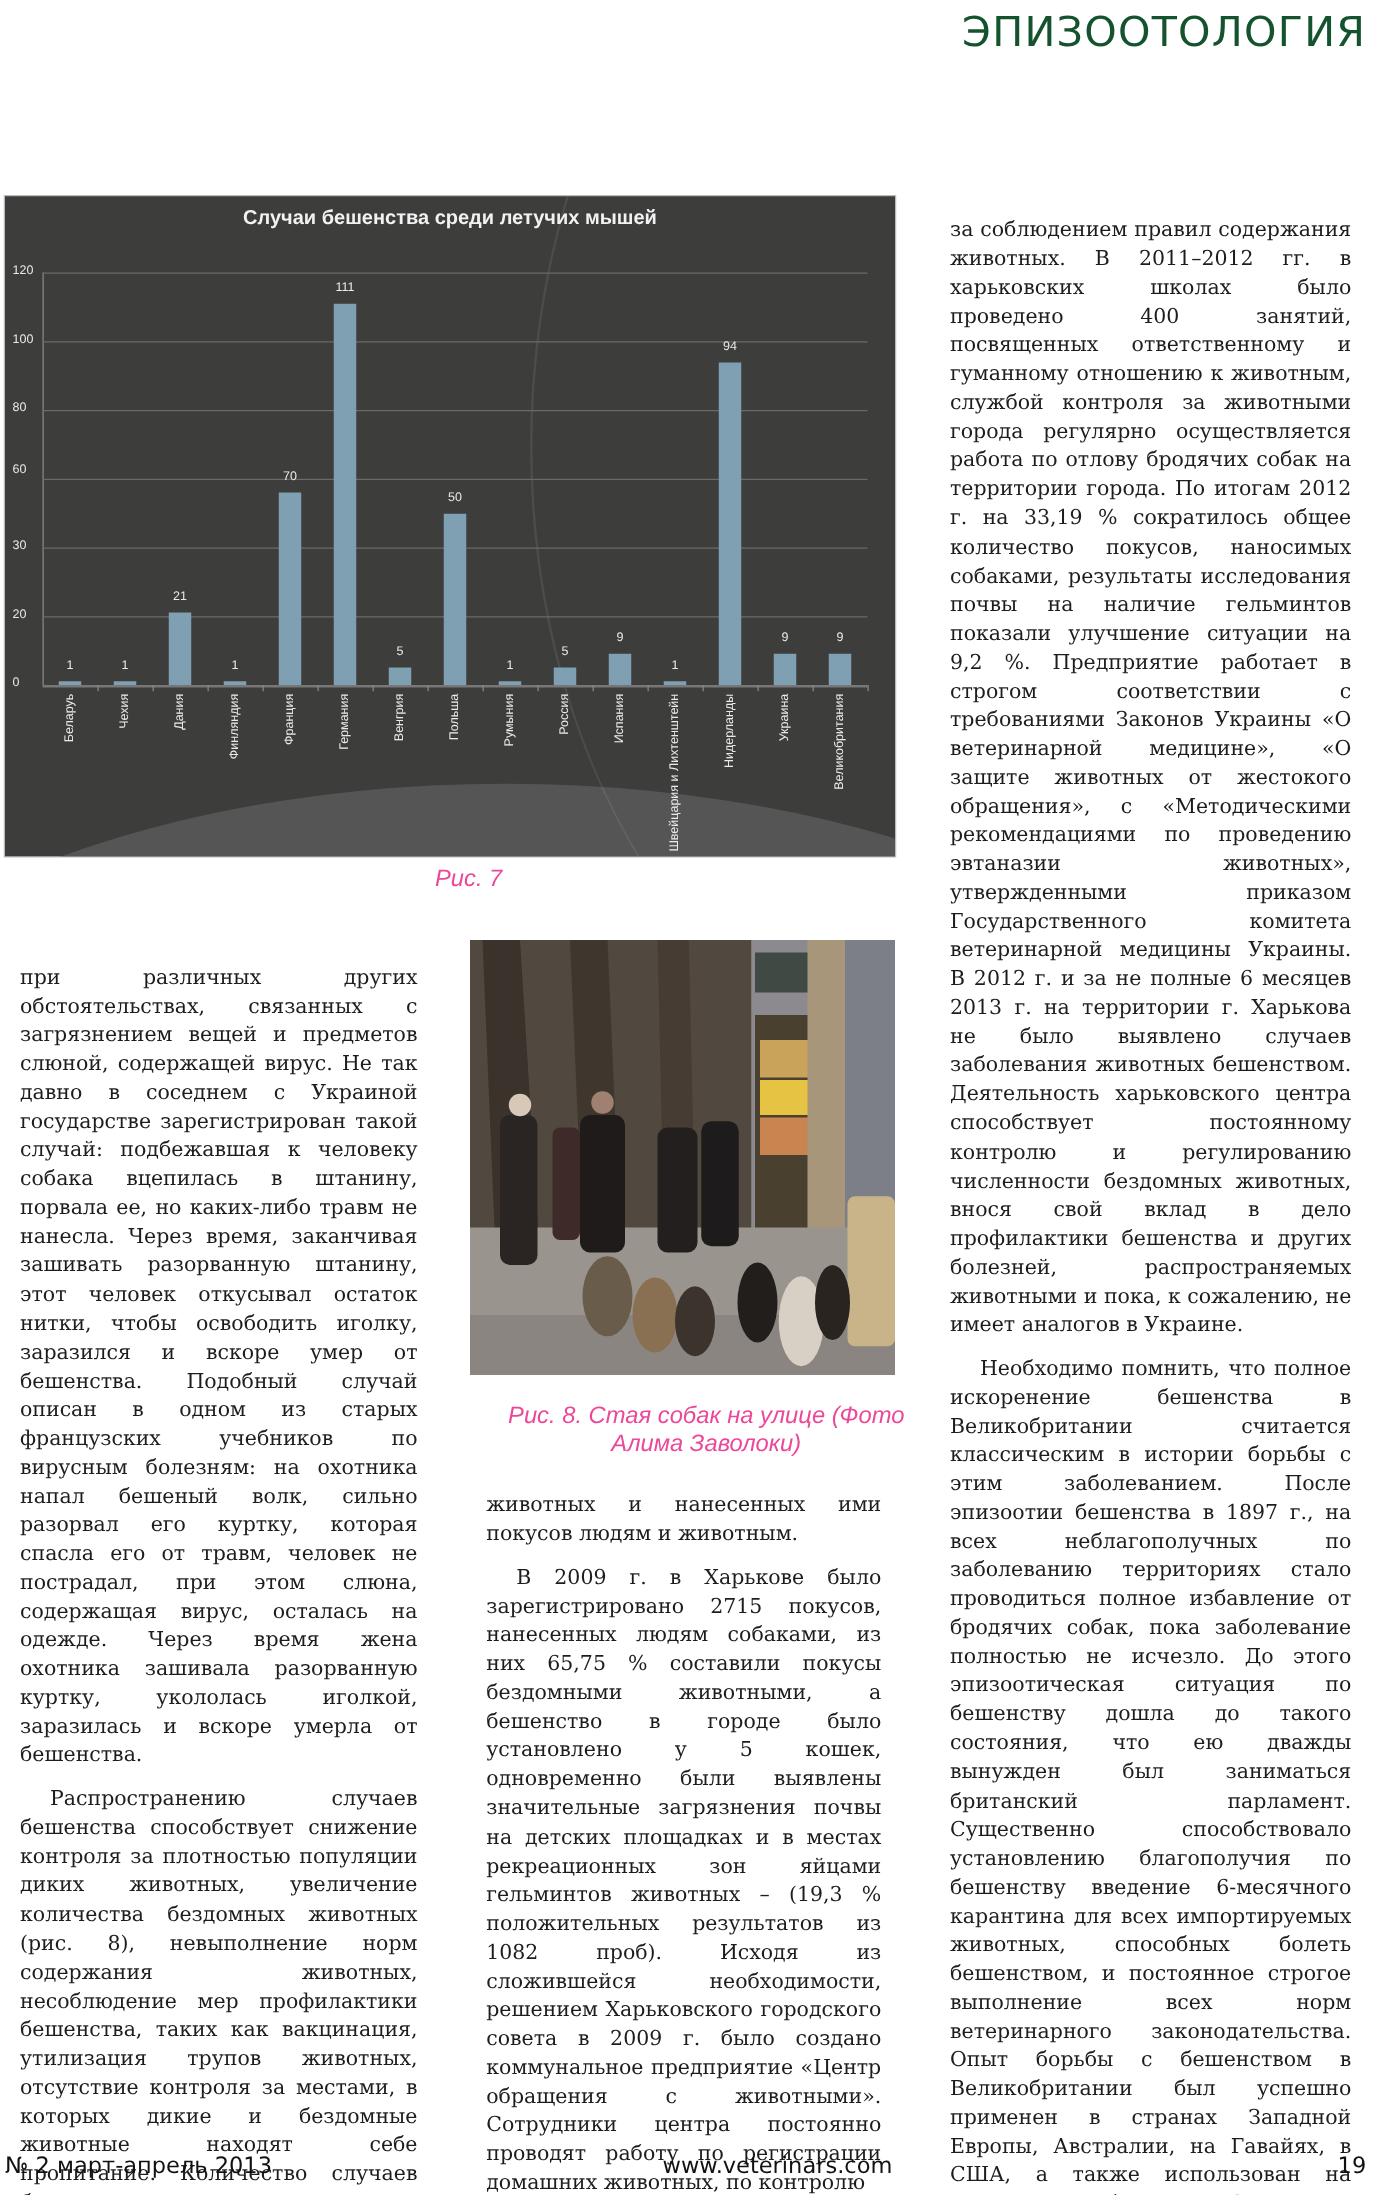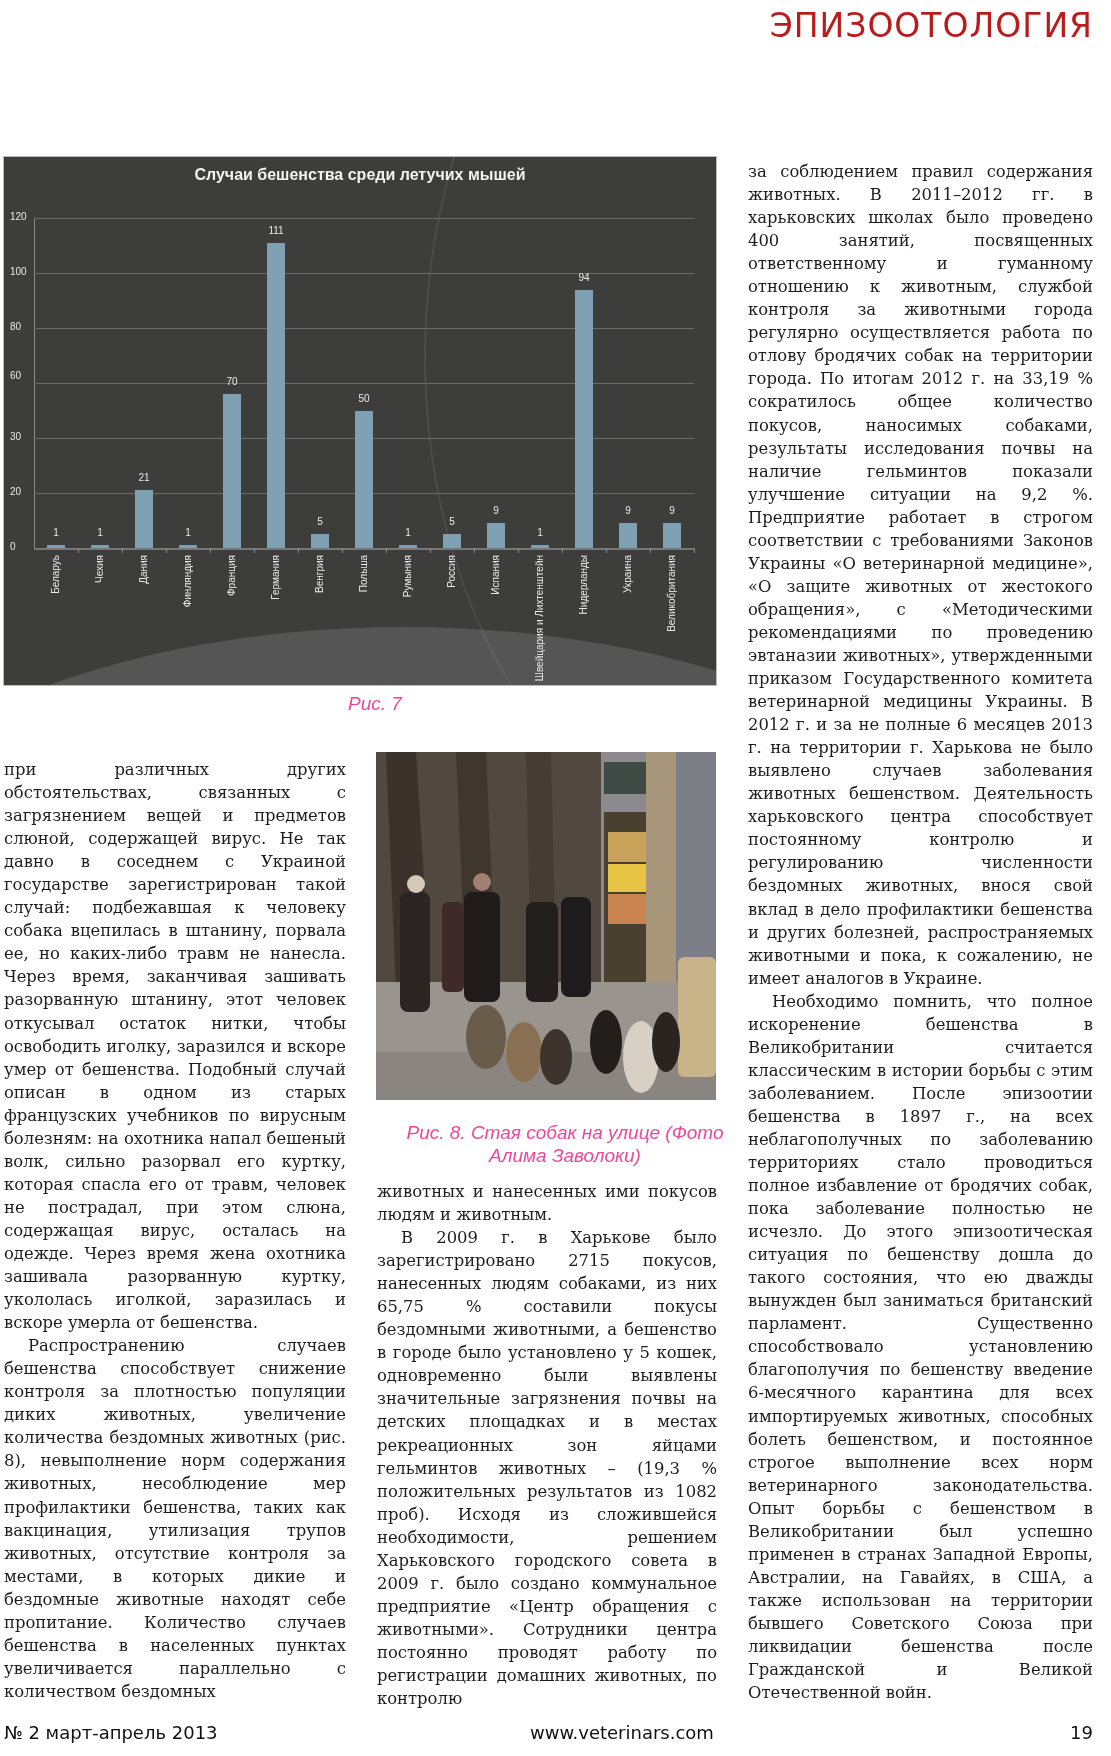--- a/index.html
+++ b/index.html
@@ -1,39 +1,39 @@
 <!DOCTYPE html>
 <html><head>
 <meta charset="utf-8">
 <style>
   html, body { margin: 0; padding: 0; background: #ffffff; }
   body { width: 1111px; height: 1756px; position: relative; overflow: hidden;
          font-family: "DejaVu Serif", "Liberation Serif", serif; color: #1a1a1a; }
   .section-title { position: absolute; right: 18px; top: 6px; font-family: "DejaVu Sans", "Liberation Sans", sans-serif;
-        font-size: 33px; letter-spacing: 1px; color: #b91c1c; font-weight: 400; }
+        font-size: 33px; letter-spacing: 1px; color: #14532d; font-weight: 400; }
   .chart { position: absolute; left: 4px; top: 157px; width: 712px; height: 528px; background: #3d3d3c; overflow: hidden;
            box-shadow: 0 0 0 1px #bbb; }
   .chart .swoosh1 { position: absolute; left: -200px; top: 470px; width: 1200px; height: 600px; border-radius: 50%;
         background: #555555; }
   .chart .swoosh2 { position: absolute; left: 420px; top: -300px; width: 700px; height: 1000px; border-radius: 50%;
         border-left: 2px solid rgba(255,255,255,0.08); }
   .chart-title { position: absolute; left: 0; width: 712px; top: 8px; text-align: center; color: #f2f2f2;
         font-family: "Liberation Sans", sans-serif; font-weight: bold; font-size: 16px; line-height: 20px; }
   .plot { position: absolute; left: 0; top: 0; width: 712px; height: 528px; }
   .gridline { position: absolute; left: 30px; width: 660px; height: 1px; background: #6a6a6a; }
   .ytick { position: absolute; left: 6px; width: 22px; font-family: "Liberation Sans", sans-serif; font-size: 10px; color: #e8e8e8; }
   .yaxis { position: absolute; left: 30px; top: 61px; width: 1px; height: 330px; background: #888; }
   .xaxis { position: absolute; left: 30px; top: 391px; width: 660px; height: 2px; background: #777; }
   .bar { position: absolute; width: 18px; background: #7f9fb2; }
   .barval { position: absolute; width: 40px; text-align: center; font-family: "Liberation Sans", sans-serif; font-size: 10px; color: #eaeaea; }
   .xlabel { position: absolute; top: 398px; font-family: "Liberation Sans", sans-serif; font-size: 10px; color: #eaeaea;
         writing-mode: vertical-rl; transform: rotate(180deg); white-space: nowrap; }
   .caption { position: absolute; font-style: italic; color: #ec4899; font-size: 19px; font-family: Liberation Sans, sans-serif; }
   .col { position: absolute; font-size: 16.4px; line-height: 23.05px; text-align: justify; color: #1d1d1d; }
-  .col p { margin: 0; }
+  .col p { margin: 12px; }
   .col .indent { text-indent: 24px; }
   .photo { position: absolute; left: 376px; top: 752px; width: 340px; height: 348px; overflow: hidden; background: #6b655e; }
   .footer { position: absolute; top: 1722px; font-family: "DejaVu Sans", "Liberation Sans", sans-serif; font-size: 18px; color: #111; }
 </style>
 </head>
 <body>
 
 <div class="section-title">ЭПИЗООТОЛОГИЯ</div>
 
 <div class="chart">

